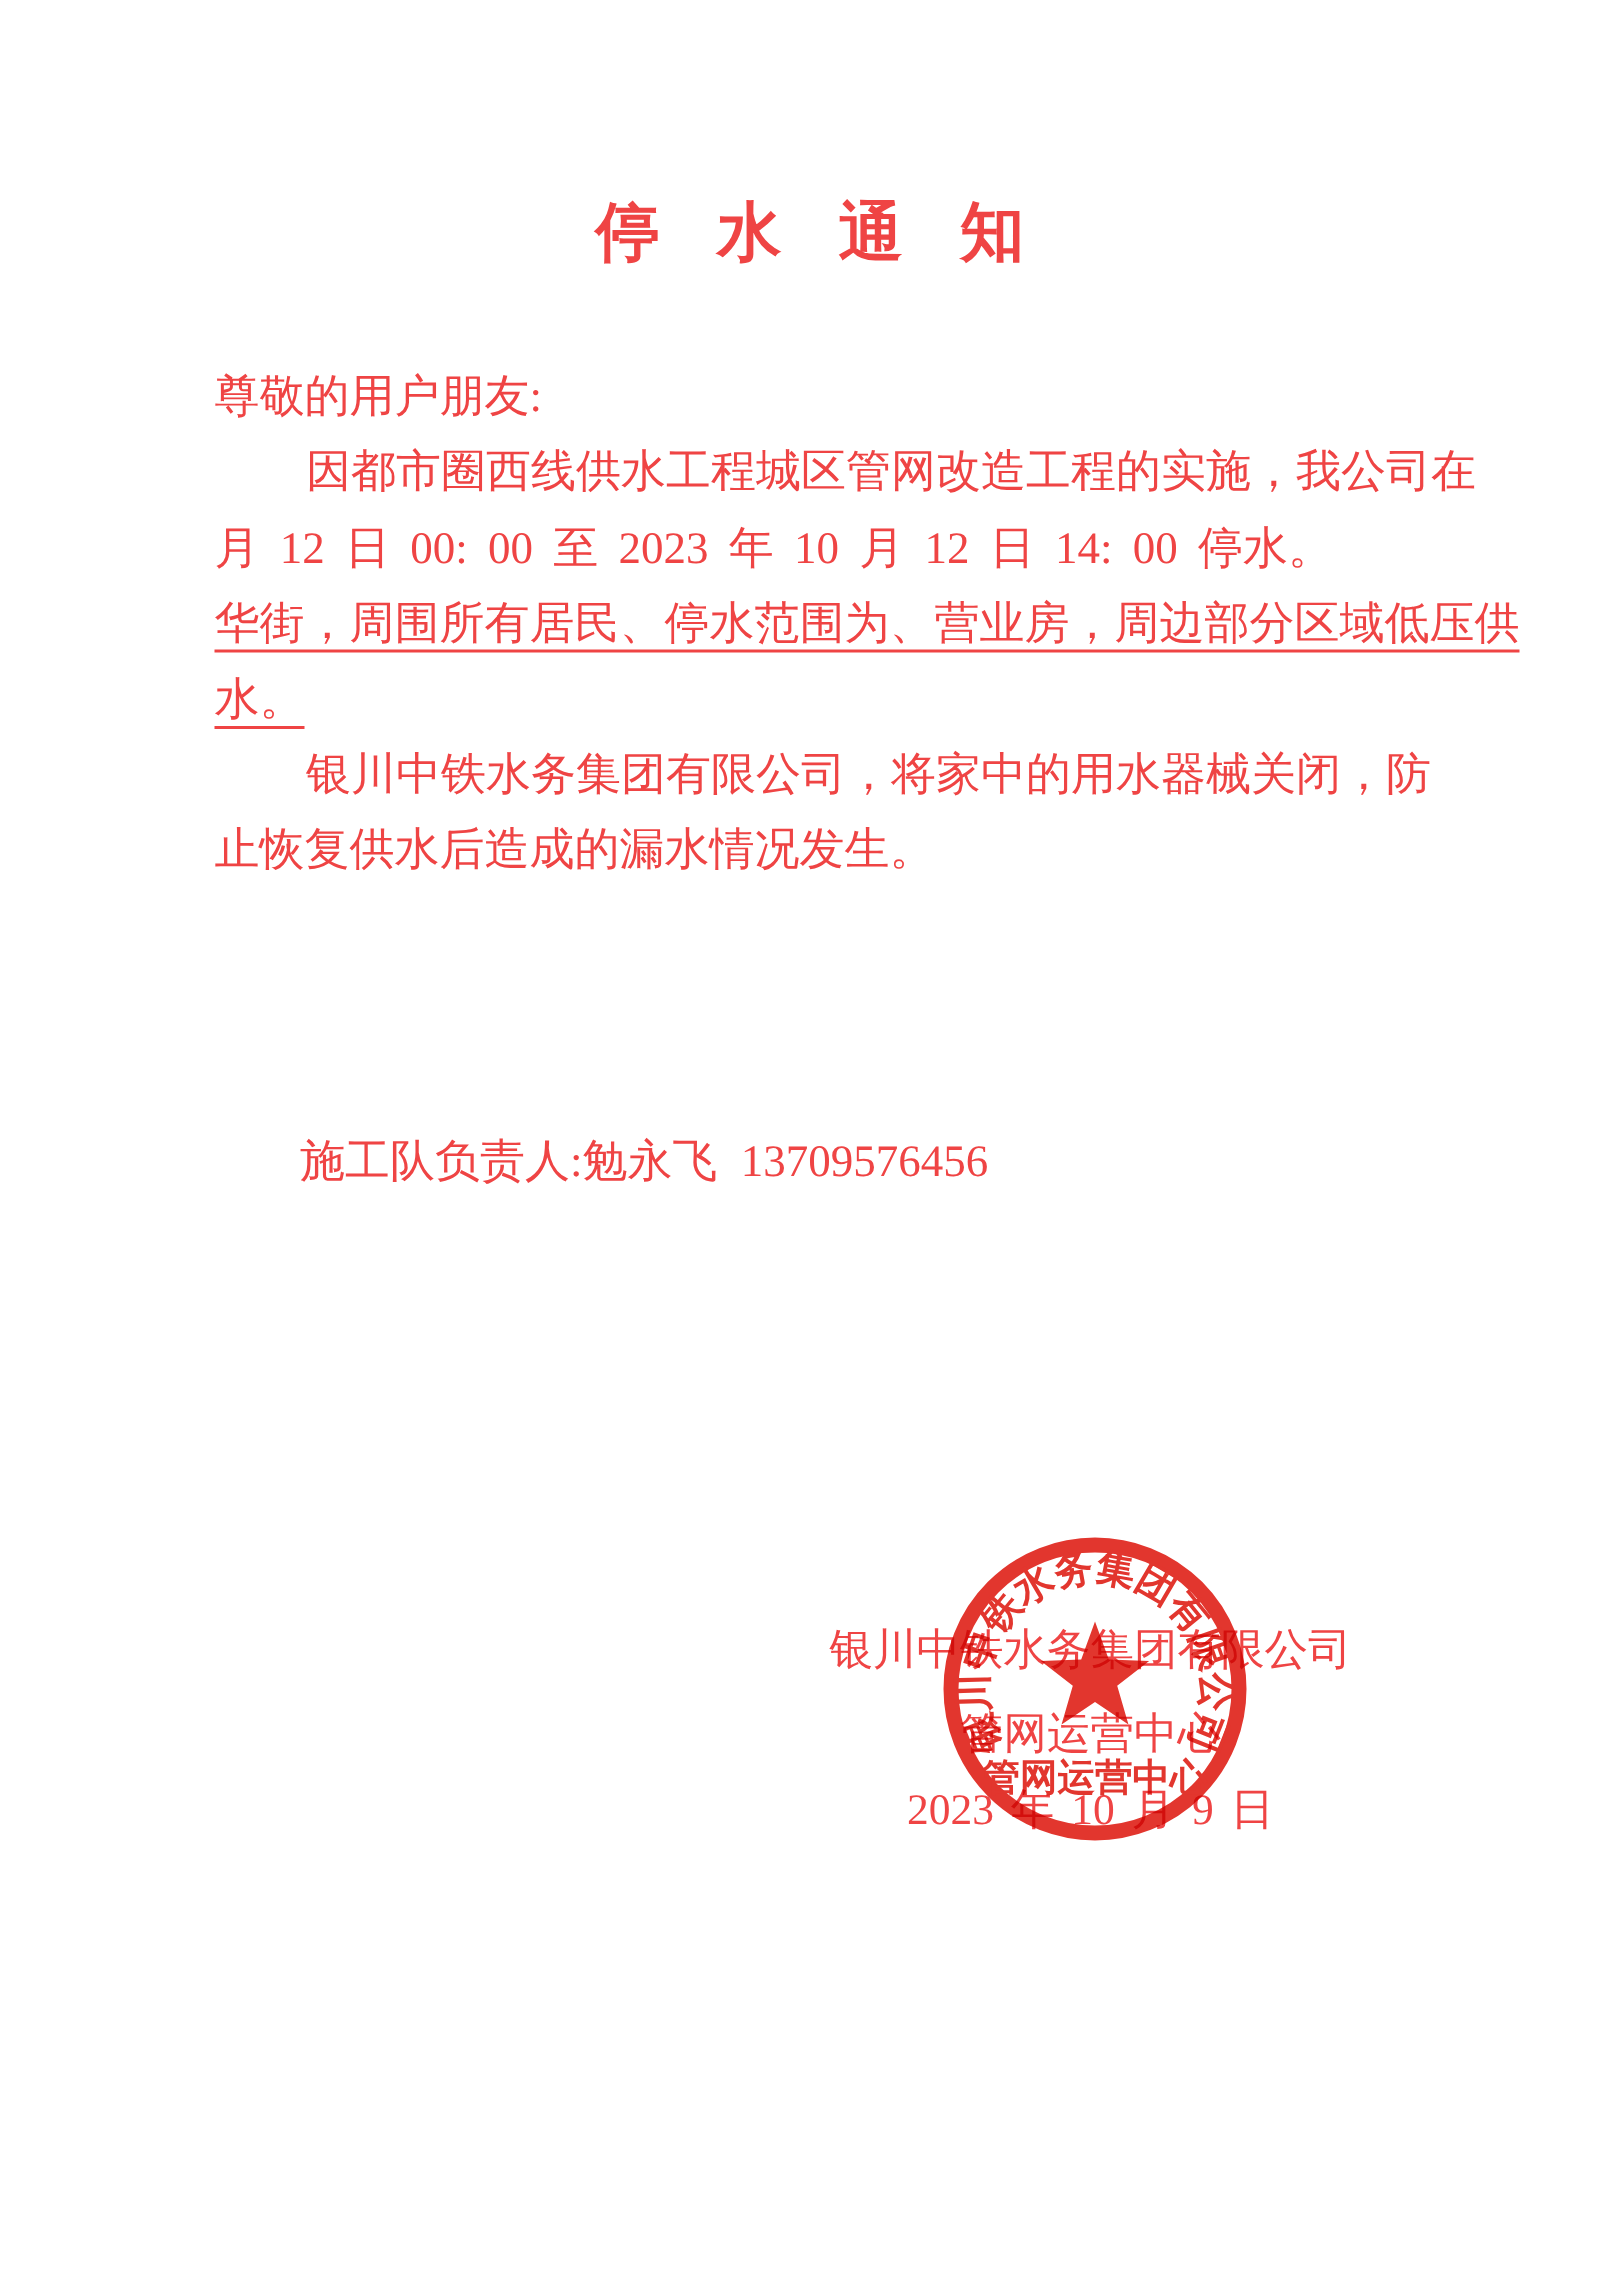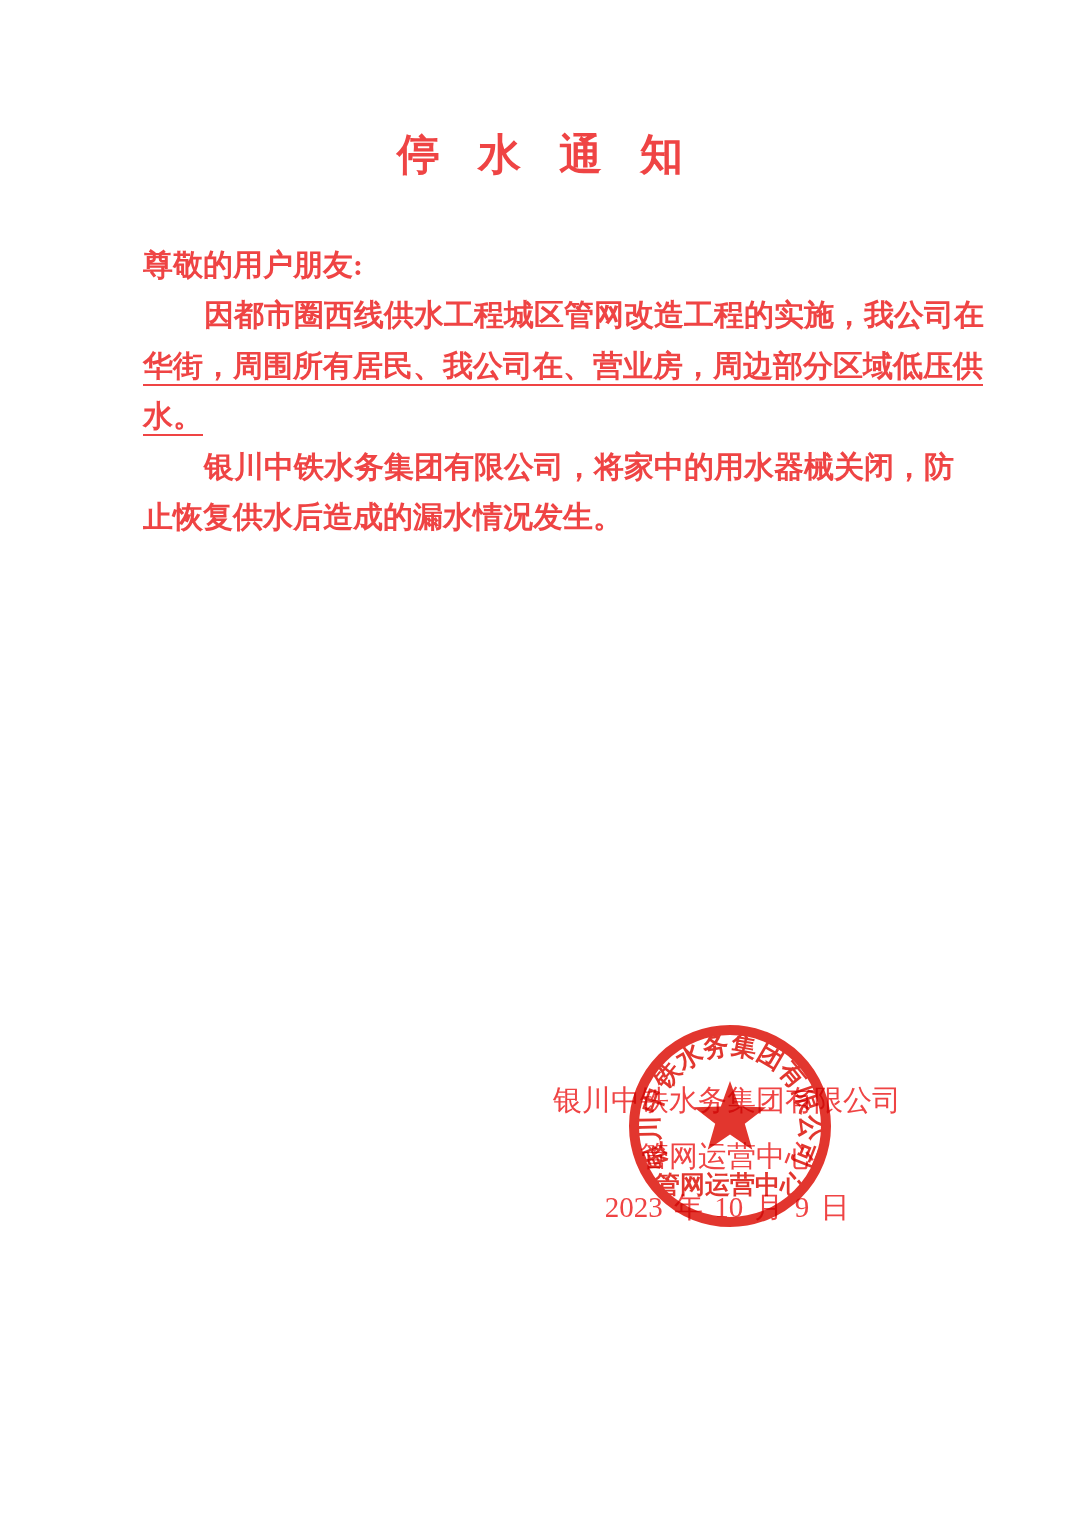--- a/index.html
+++ b/index.html
@@ -23,21 +23,20 @@
   }
   .body-block{
     position:absolute;
     left:143px;top:240px;width:800px;
     font-size:30px;
     line-height:50.4px;
   }
   .line{
     white-space:nowrap;
     word-spacing:6px;
-    font-weight:bold;
   }
   .indent{padding-left:61px;}
   .u{
     text-decoration:underline;
     text-decoration-thickness:2px;
     text-underline-offset:8px;
   }
   .contacts{
     position:absolute;
     left:200px;top:750px;
@@ -73,27 +72,29 @@
 </head>
 <body>
 
 <div class="page">
 
   <div class="doc-title">停水通知</div>
 
   <div class="body-block">
     <div class="line">尊敬的用户朋友:</div>
     <div class="line indent">因都市圈西线供水工程城区管网改造工程的实施，我公司在</div>
-    <div class="line"><span class="u">华街，周围所有居民、我公司在、营业房，周边部分区域低压供</span></div>
+    <div class="line">月 12 日 00: 00 至 2023 年 10 月 12 日 14: 00 停水。</div>
+    <div class="line"><span class="u">华街，周围所有居民、停水范围为、营业房，周边部分区域低压供</span></div>
     <div class="line"><span class="u">水。</span></div>
     <div class="line indent">银川中铁水务集团有限公司，将家中的用水器械关闭，防</div>
     <div class="line">止恢复供水后造成的漏水情况发生。</div>
   </div>
 
   <div class="contacts">
+    <div class="contact-row"><span>施工队负责人:</span><span>勉永飞</span> <span>13709576456</span></div>
   </div>
 
   <div class="signature">
     <div class="sig-line sig-company">银川中铁水务集团有限公司</div>
     <div class="sig-line sig-dept">管网运营中心</div>
     <div class="sig-line sig-date">2023 年 10 月 9 日</div>
   </div>
 
   <div class="stamp">
     <svg viewBox="0 0 210 210" xmlns="http://www.w3.org/2000/svg">

